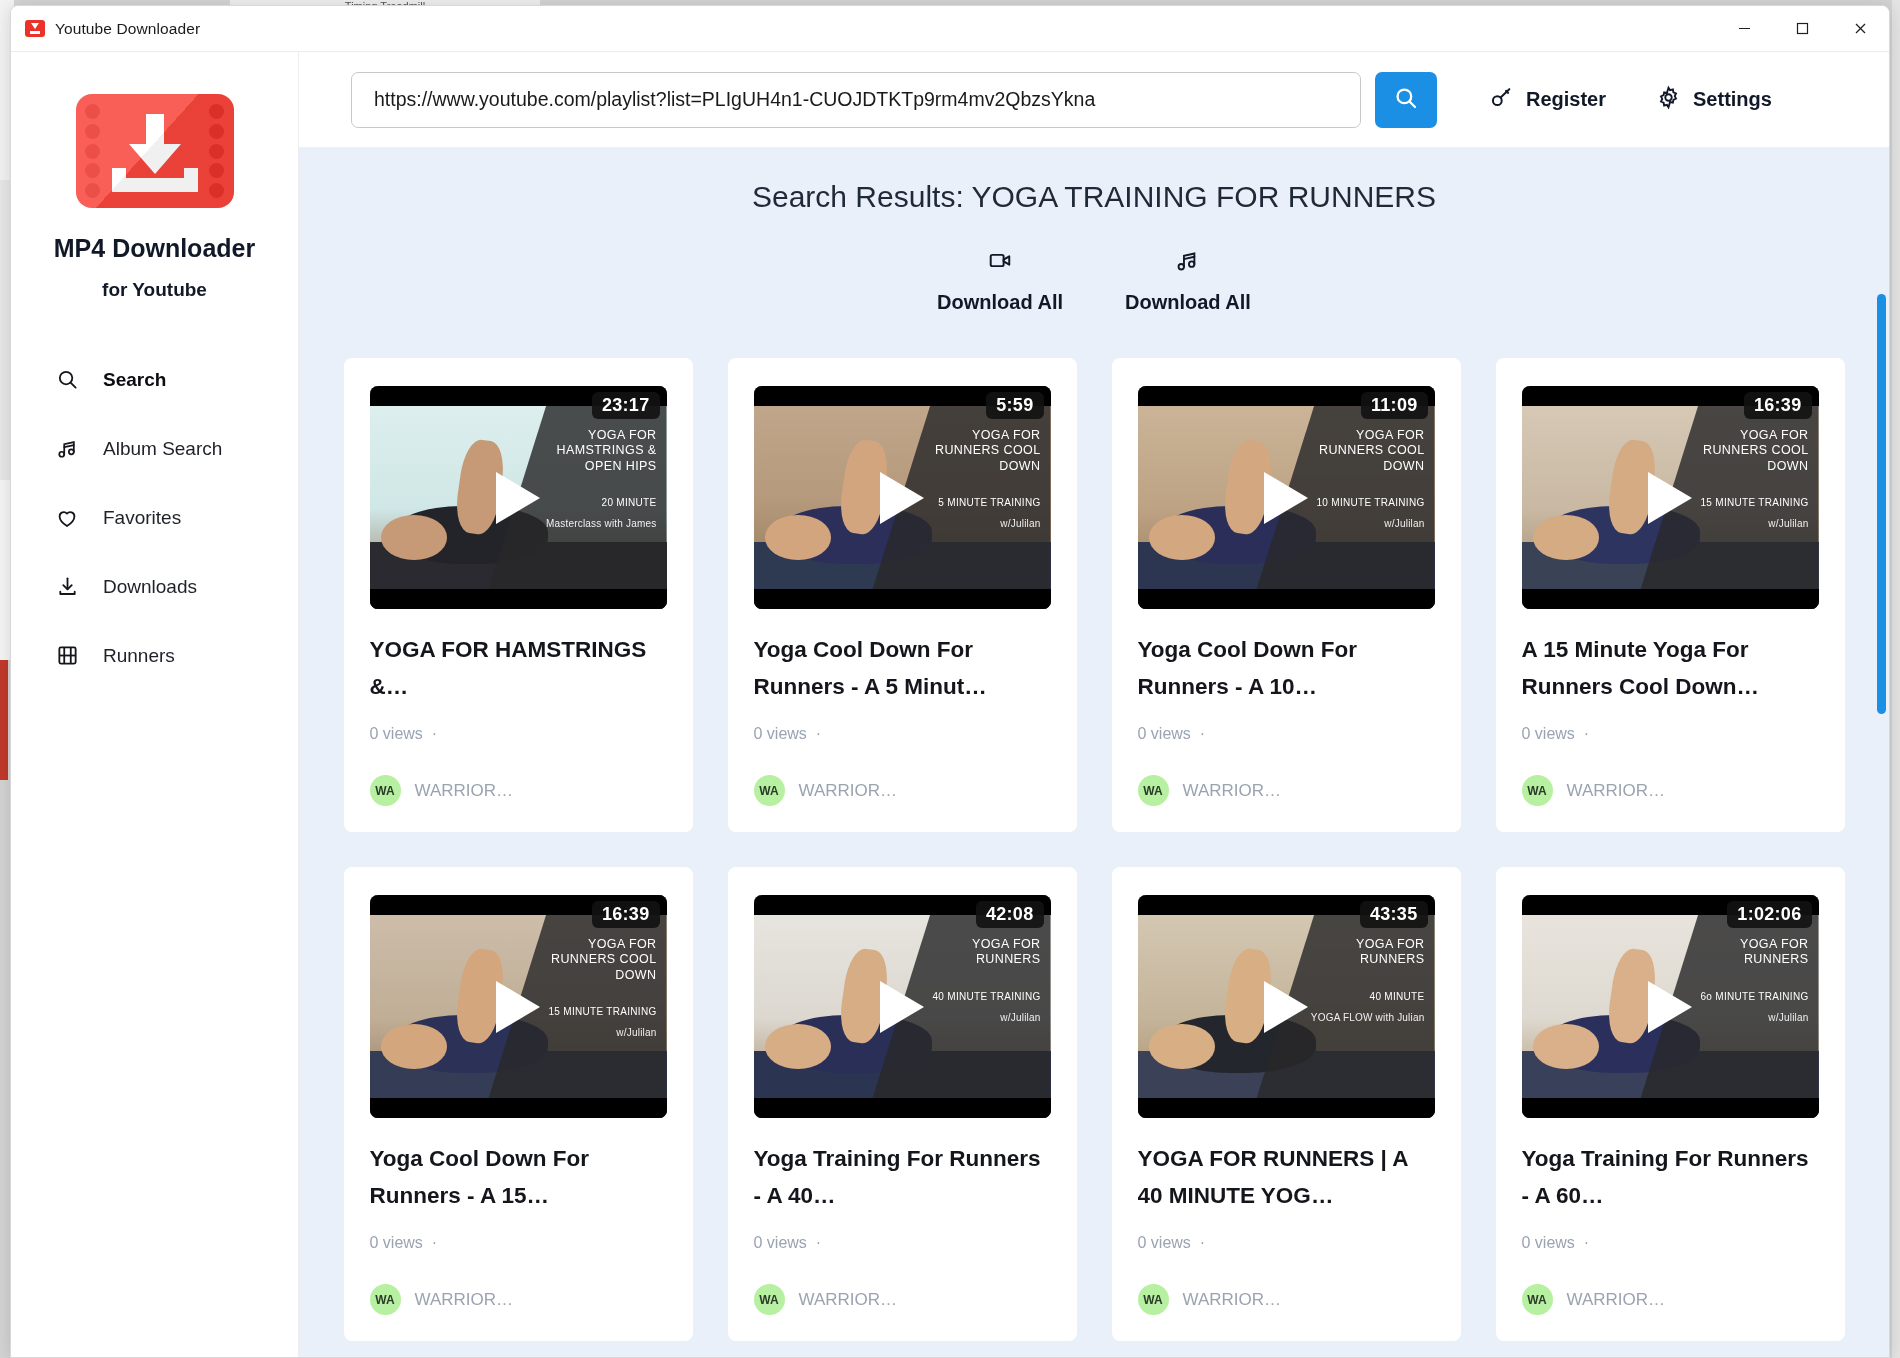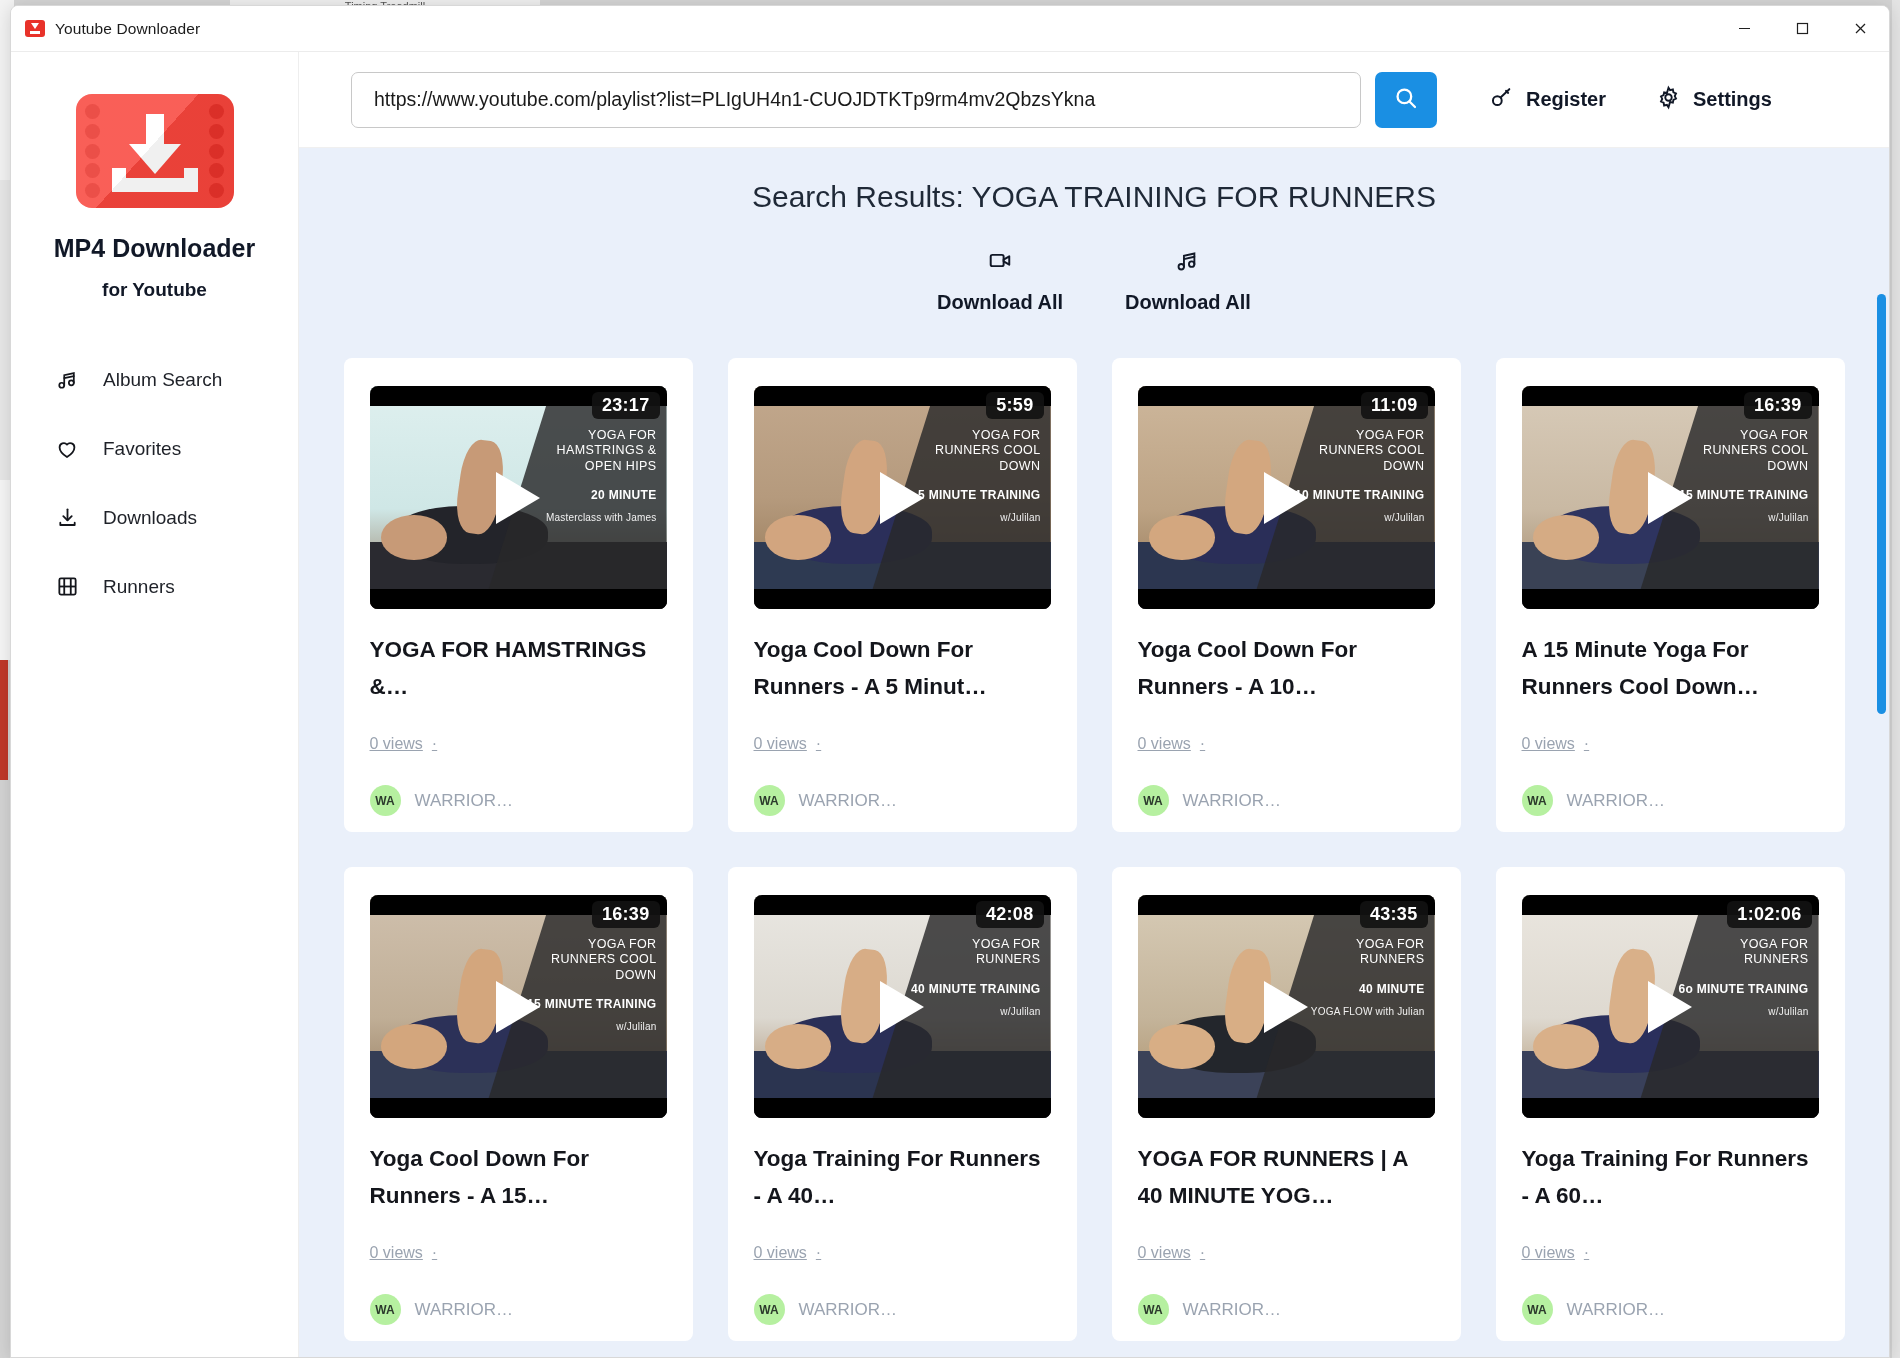--- a/index.html
+++ b/index.html
@@ -236,37 +236,37 @@
     background: rgba(18,18,18,.9); color: #fff;
     font-size: 18px; font-weight: 700;
     padding: 3px 10px; border-radius: 6px;
     letter-spacing: .3px;
   }
   .thumb .ovl {
     position: absolute; right: 10px; top: 42px; width: 136px; z-index: 3;
     text-align: right; color: #fff;
   }
   .ovl .l1 { font-size: 12.5px; font-weight: 400; letter-spacing: .4px; line-height: 1.22; }
-  .ovl .l2 { font-size: 12px; font-weight: 700; letter-spacing: .3px; margin-top: 14px; line-height: 1.3; }
+  .ovl .l2 { font-size: 10px; font-weight: 400; letter-spacing: .3px; margin-top: 22px; line-height: 1.3; }
   .ovl .l3 { font-size: 10px; font-weight: 400; letter-spacing: .2px; margin-top: 8px; line-height: 1.3; opacity: .92; }
   .thumb .play {
     position: absolute; left: 50%; top: 50%; transform: translate(-50%,-50%);
     width: 0; height: 0; z-index: 5;
     border-top: 26px solid transparent;
     border-bottom: 26px solid transparent;
     border-left: 44px solid #ffffff;
   }
   .card-title {
     margin-top: 22px;
     font-size: 22.5px; font-weight: 700; color: #14161c;
     line-height: 1.66;
     height: 76px; overflow: hidden;
   }
   .card-views {
-    margin-top: 28px; font-size: 16px; color: #9aa3b0; text-decoration: underline;
+    margin-top: 18px; font-size: 16px; color: #9aa3b0;
   }
   .card-views .dot { margin-left: 9px; }
   .card-chan { display: flex; align-items: center; margin-top: 32px; gap: 14px; }
   .avatar {
     width: 31px; height: 31px; border-radius: 50%;
     background: #b6f0a0; color: #2c3a2c;
     font-size: 12px; font-weight: 700;
     display: flex; align-items: center; justify-content: center;
   }
   .chan-name { font-size: 17px; color: #9aa3b0; }
@@ -348,20 +348,29 @@
           </div>
         </div>
 
         <div class="brand">
           <div class="brand-main">MP4 Downloader</div>
           <div class="brand-sub">for Youtube</div>
         </div>
 
         <div class="nav">
 
+          <div class="nav-item active">
+            <span class="nav-ico">
+              <svg width="23" height="23" viewBox="0 0 24 24" fill="none" stroke="#14161c" stroke-width="1.9" stroke-linecap="round">
+                  <circle cx="10.5" cy="10.5" r="6.5"></circle>
+                  <line x1="15.5" y1="15.5" x2="20.5" y2="20.5"></line>
+                </svg>
+            </span>
+            <span class="nav-label">Search</span>
+          </div>
 
           <div class="nav-item">
             <span class="nav-ico">
               <svg width="23" height="23" viewBox="0 0 24 24" fill="none" stroke="#14161c" stroke-width="1.8" stroke-linecap="round">
                   <circle cx="6" cy="18" r="2.6"></circle>
                   <circle cx="16" cy="15.5" r="2.6"></circle>
                   <path d="M8.6 18V7.5l10-2.2v10.2"></path>
                   <path d="M8.6 10.6l10-2.2"></path>
                 </svg>
             </span>

